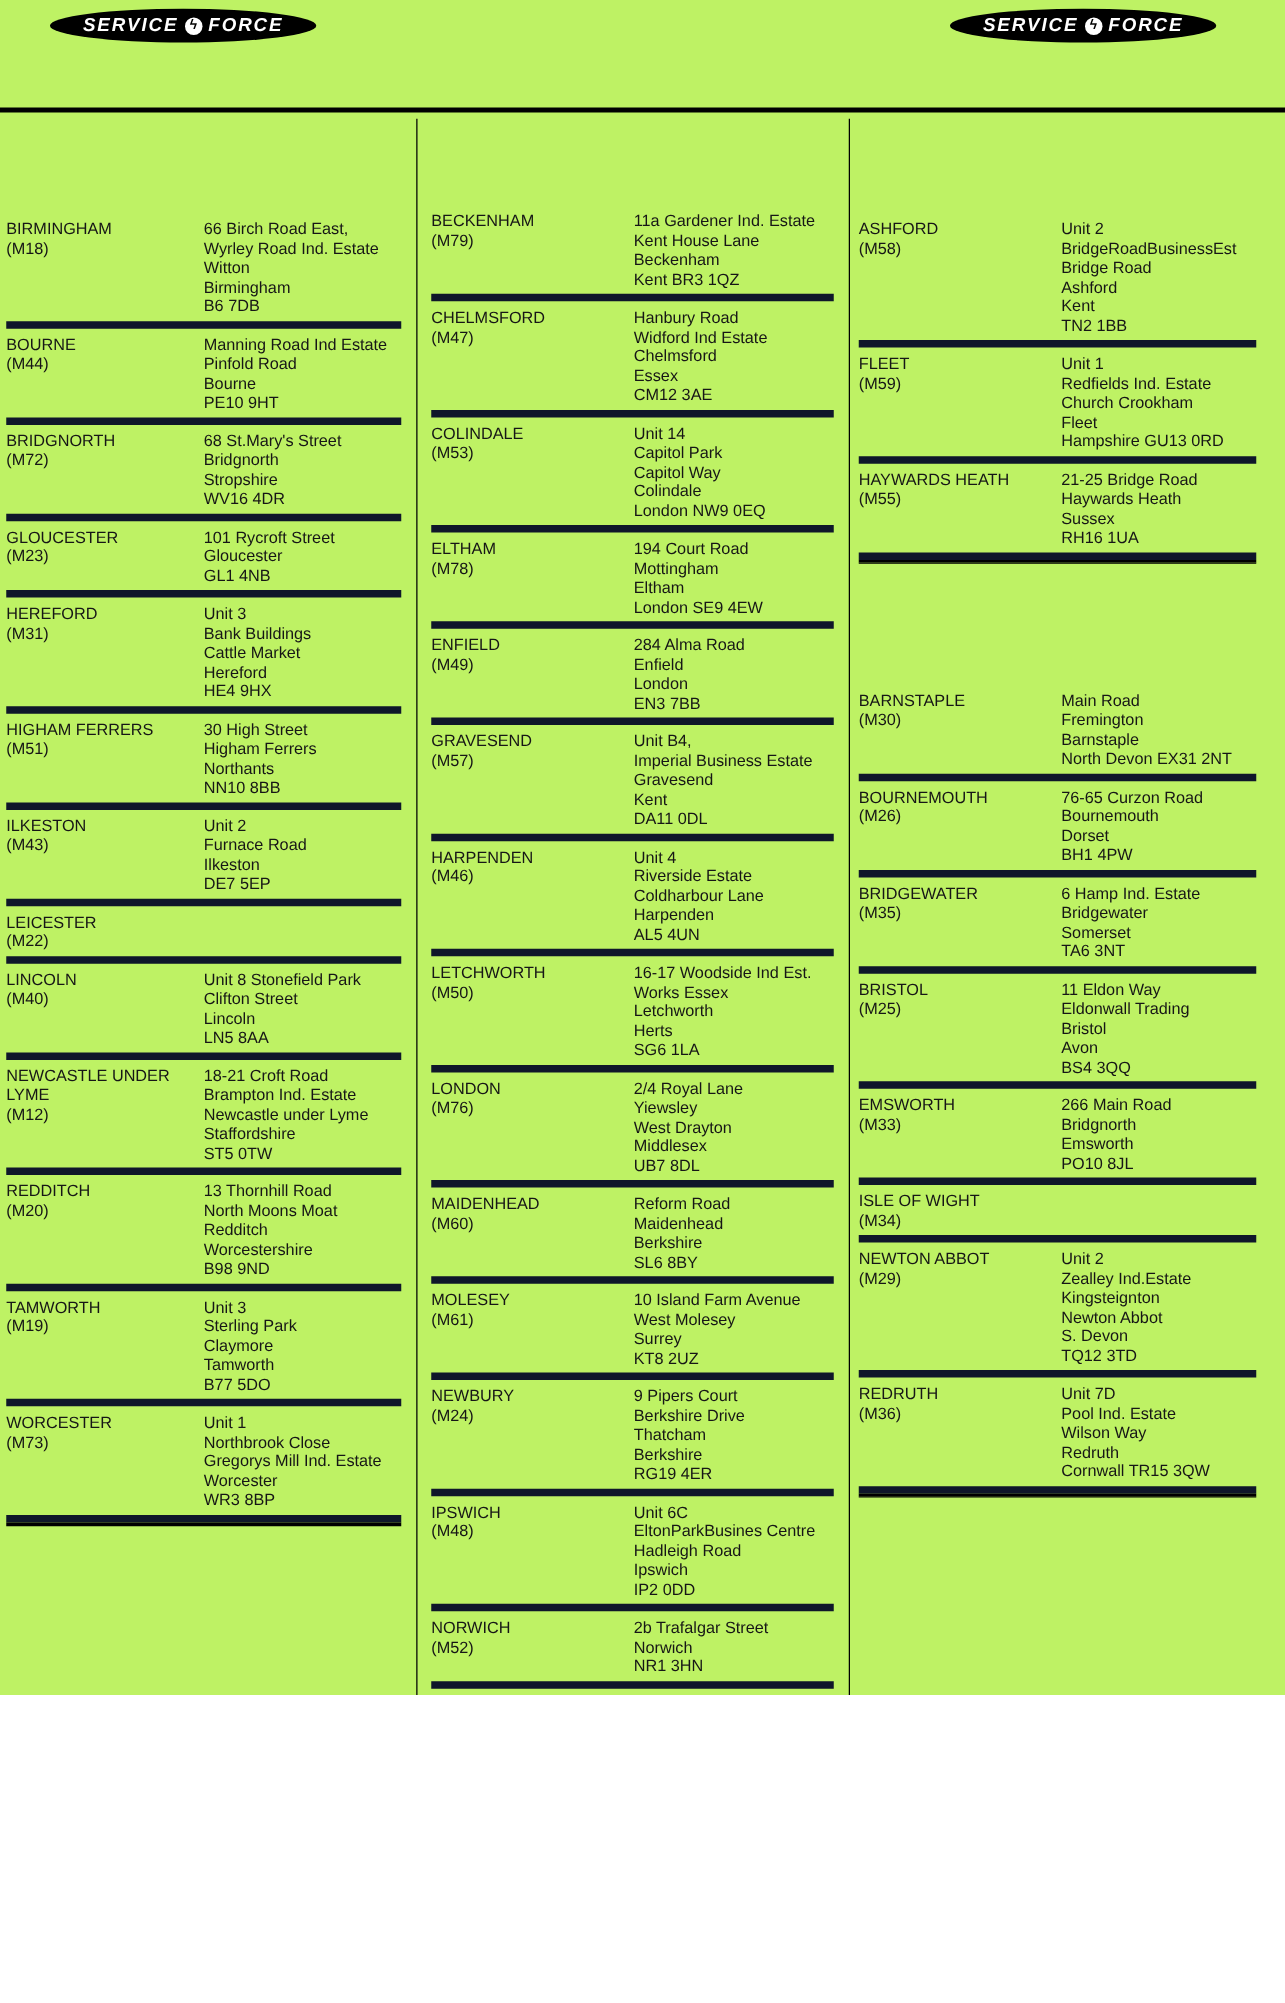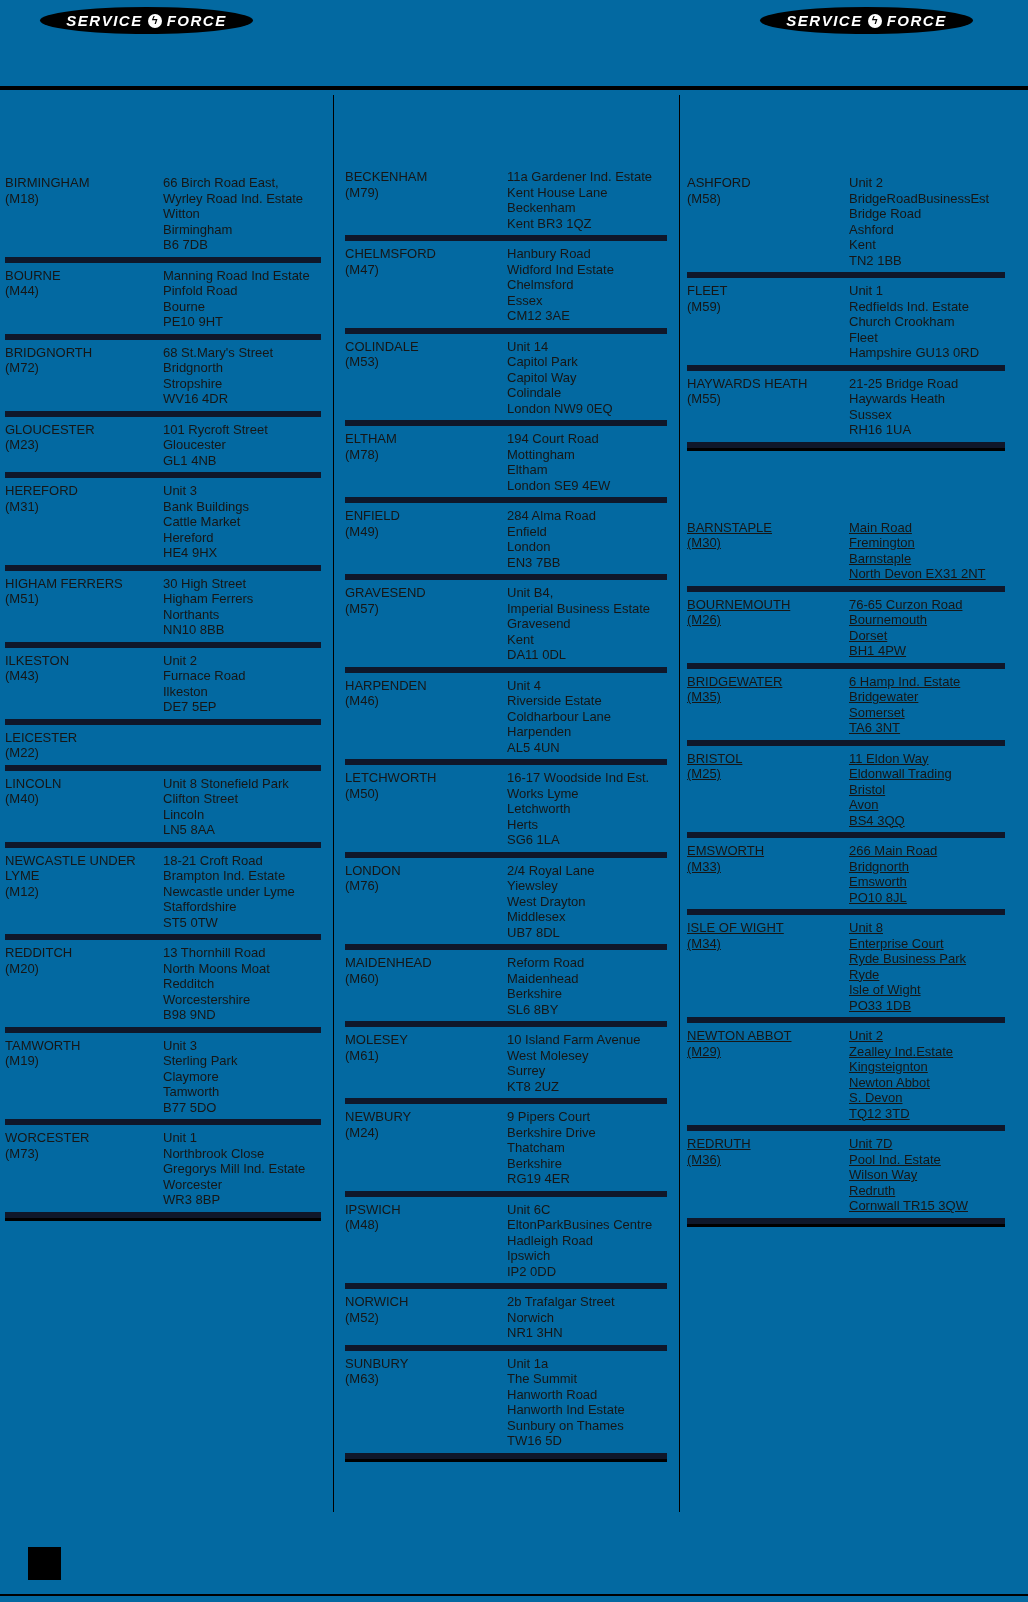--- a/index.html
+++ b/index.html
@@ -2,21 +2,21 @@
 <html><head>
 <meta charset="utf-8">
 <style>
   * { margin:0; padding:0; box-sizing:border-box; }
   html,body { background:#ffffff; }
   body {
     width:1028px; height:1602px;
     font-family:"Liberation Sans","DejaVu Sans",sans-serif;
     color:#161616;
   }
-  .page { position:relative; width:1028px; height:1602px; background:#0369a1; overflow:hidden; }
+  .page { position:relative; width:1028px; height:1356px; background:#bef264; overflow:hidden; }
 
   
   .logo {
     position:absolute; width:213px; height:27px;
     background:#000; border-radius:50%;
     display:flex; align-items:center; justify-content:center; gap:5px;
   }
   .logo-left { left:40px; top:7px; }
   .logo-right { left:760px; top:7px; }
   .logo-word { color:#fff; font-weight:bold; font-style:italic; font-size:15px; letter-spacing:1.5px; }
@@ -33,21 +33,21 @@
   .vline1 { left:333px; }
   .vline2 { left:679px; }
   .corner-square { position:absolute; left:28px; top:1547px; width:33px; height:33px; background:#000; }
 
   
   .column { position:absolute; }
   #col1 { left:5px;   top:170px; width:316px; }
   #col2 { left:345px; top:164px; width:322px; }
   #col3 { left:687px; top:170px; width:318px; }
 
-  .section + .section { margin-top:64px;text-decoration:underline; }
+  .section + .section { margin-top:97px; }
 
   .entry { display:flex; border-bottom:6px solid #0f172a; padding:5px 0 4px 0; }
   .entry:last-of-type { border-bottom:none; }
   .entry div { line-height:15.5px; font-size:13px; }
 
   .name-cell { flex:0 0 158px; padding-right:6px; }
   #col2 .name-cell, #col3 .name-cell { flex:0 0 162px; }
   .addr-cell { flex:1; }
 
   .section-end { height:3px; border-top:2px solid #000; border-bottom:1px solid #000; }
@@ -327,21 +327,21 @@
             <div class="addr-line">AL5 4UN</div>
           </div>
         </div>
         <div class="entry">
           <div class="name-cell">
             <div class="centre-title">LETCHWORTH</div>
             <div class="centre-code">(M50)</div>
           </div>
           <div class="addr-cell">
             <div class="addr-line">16-17 Woodside Ind Est.</div>
-            <div class="addr-line">Works Lyme</div>
+            <div class="addr-line">Works Essex</div>
             <div class="addr-line">Letchworth</div>
             <div class="addr-line">Herts</div>
             <div class="addr-line">SG6 1LA</div>
           </div>
         </div>
         <div class="entry">
           <div class="name-cell">
             <div class="centre-title">LONDON</div>
             <div class="centre-code">(M76)</div>
           </div>
@@ -534,28 +534,20 @@
             <div class="addr-line">Bridgnorth</div>
             <div class="addr-line">Emsworth</div>
             <div class="addr-line">PO10 8JL</div>
           </div>
         </div>
         <div class="entry">
           <div class="name-cell">
             <div class="centre-title">ISLE OF WIGHT</div>
             <div class="centre-code">(M34)</div>
           </div>
-          <div class="addr-cell">
-            <div class="addr-line">Unit 8</div>
-            <div class="addr-line">Enterprise Court</div>
-            <div class="addr-line">Ryde Business Park</div>
-            <div class="addr-line">Ryde</div>
-            <div class="addr-line">Isle of Wight</div>
-            <div class="addr-line">PO33 1DB</div>
-          </div>
         </div>
         <div class="entry">
           <div class="name-cell">
             <div class="centre-title">NEWTON ABBOT</div>
             <div class="centre-code">(M29)</div>
           </div>
           <div class="addr-cell">
             <div class="addr-line">Unit 2</div>
             <div class="addr-line">Zealley Ind.Estate</div>
             <div class="addr-line">Kingsteignton</div>

